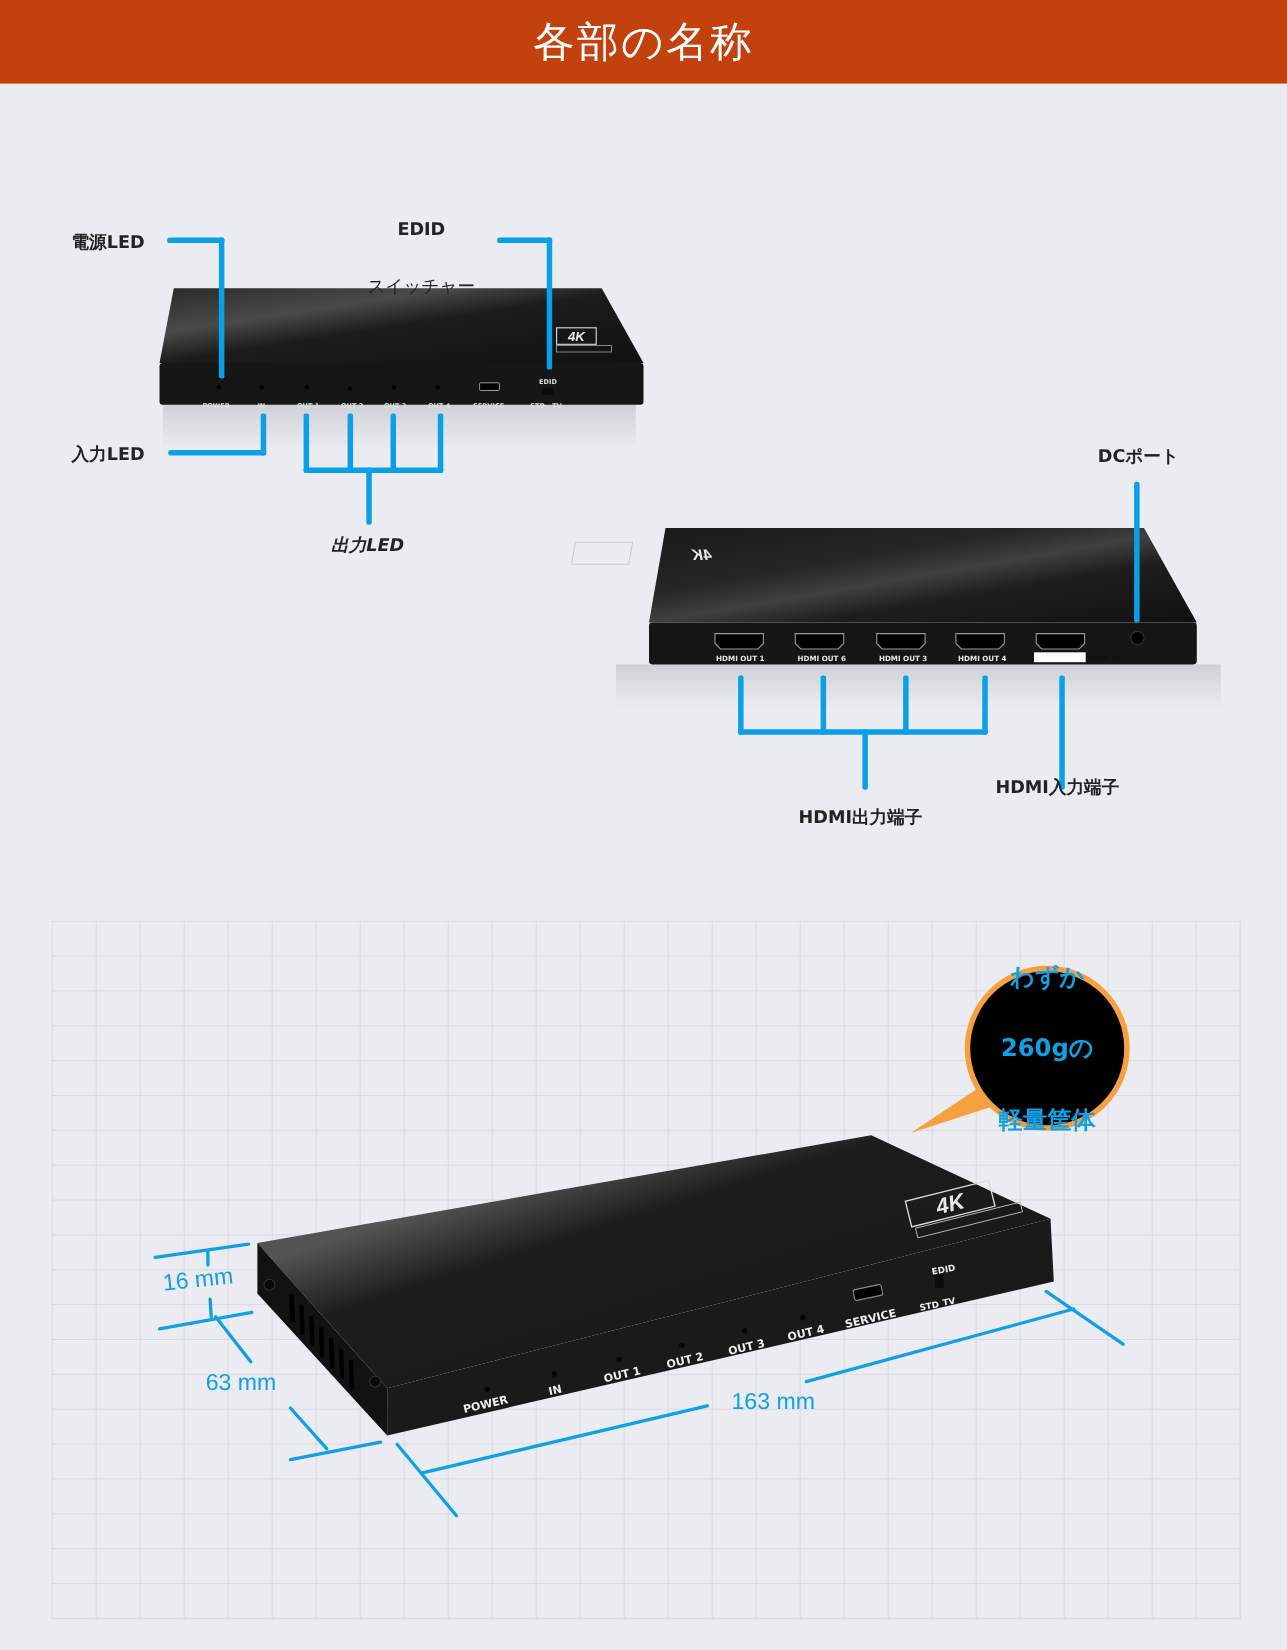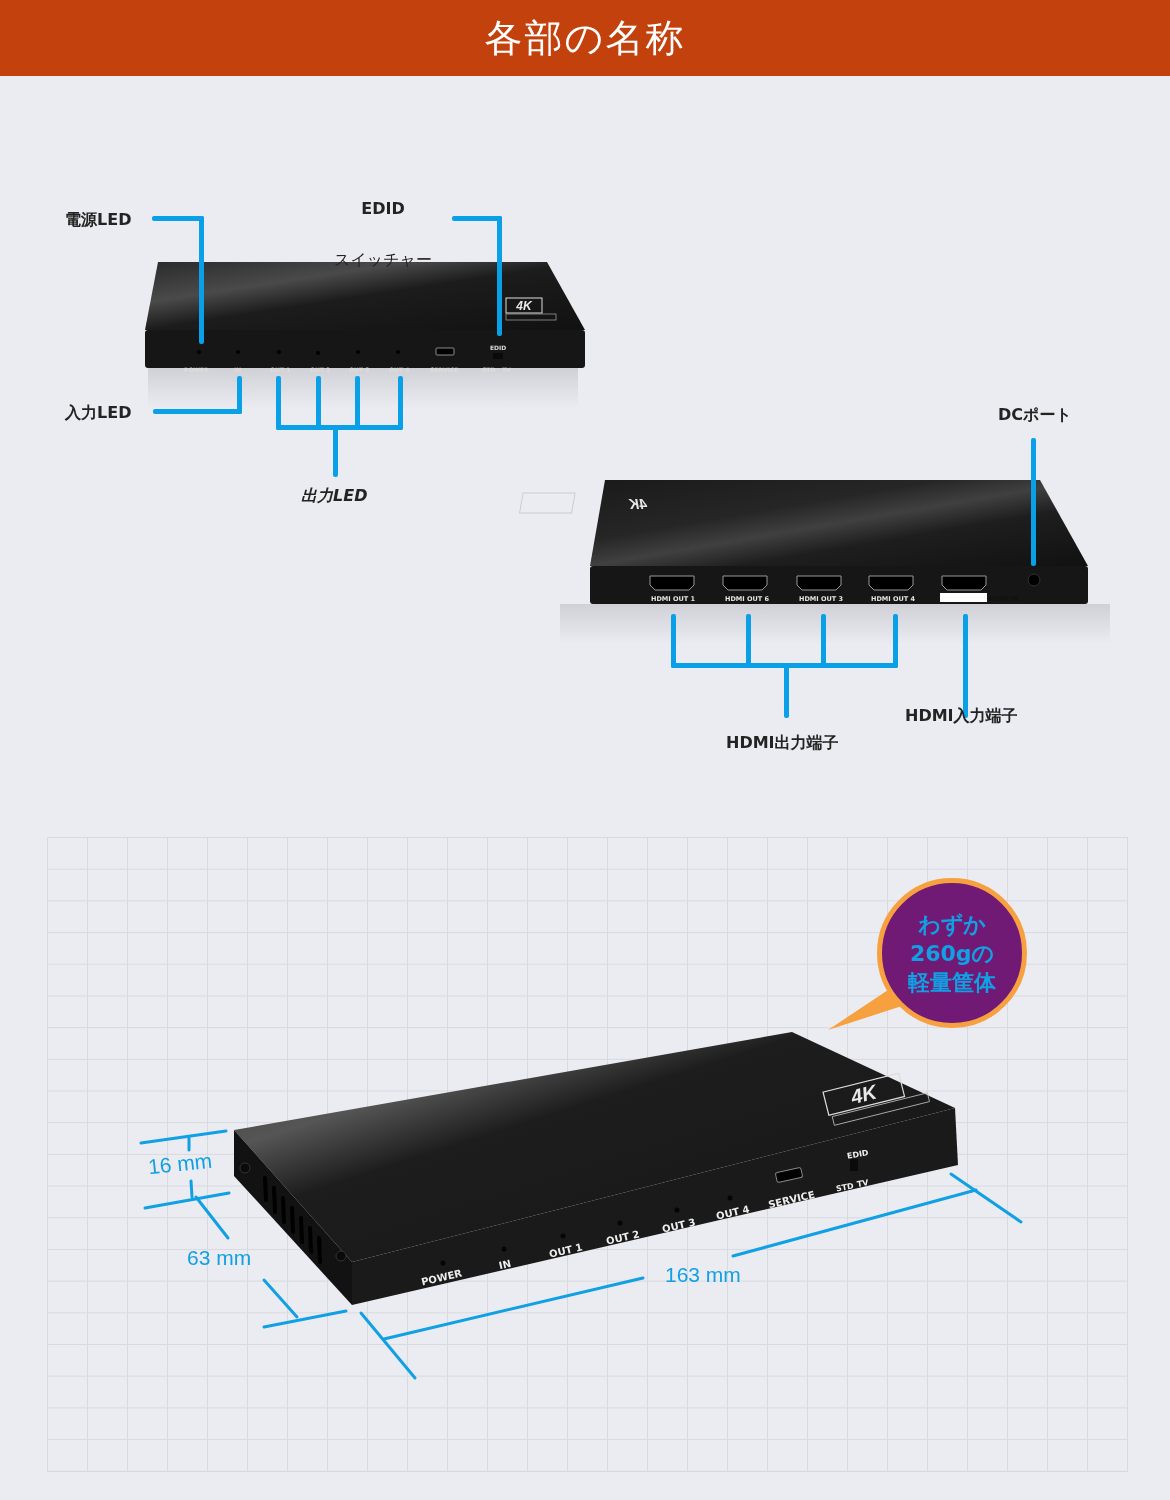--- a/index.html
+++ b/index.html
@@ -32,23 +32,23 @@
       linear-gradient(to bottom, #d9dadf 1px, transparent 1px);
     background-size:40px 31.7px;
     border-right:1px solid #d9dadf; border-bottom:1px solid #d9dadf;
   }
   .dim {
     position:absolute; color:#11a0e4; font-size:21px; white-space:nowrap;
     font-family:"Liberation Sans", sans-serif;
   }
   .bubble {
     position:absolute; left:877px; top:878px; width:140px; height:140px;
-    border-radius:50%; background:#701a75; border:5px solid #f7a040;
+    border-radius:50%; background:#000000; border:5px solid #f7a040;
     display:flex; flex-direction:column; align-items:center; justify-content:center;
-    color:#11a0e4; font-weight:bold; font-size:22px; line-height:29px; text-align:center;
+    color:#11a0e4; font-weight:bold; font-size:22px; line-height:29px; text-align:center;gap:36px;
   }
   .dev-text { font-family:"Liberation Sans", sans-serif; font-weight:bold; fill:#e8e8e8; }
 </style>
 </head>
 <body>
 
 <div class="header">
   <h1>各部の名称</h1>
 </div>
 

